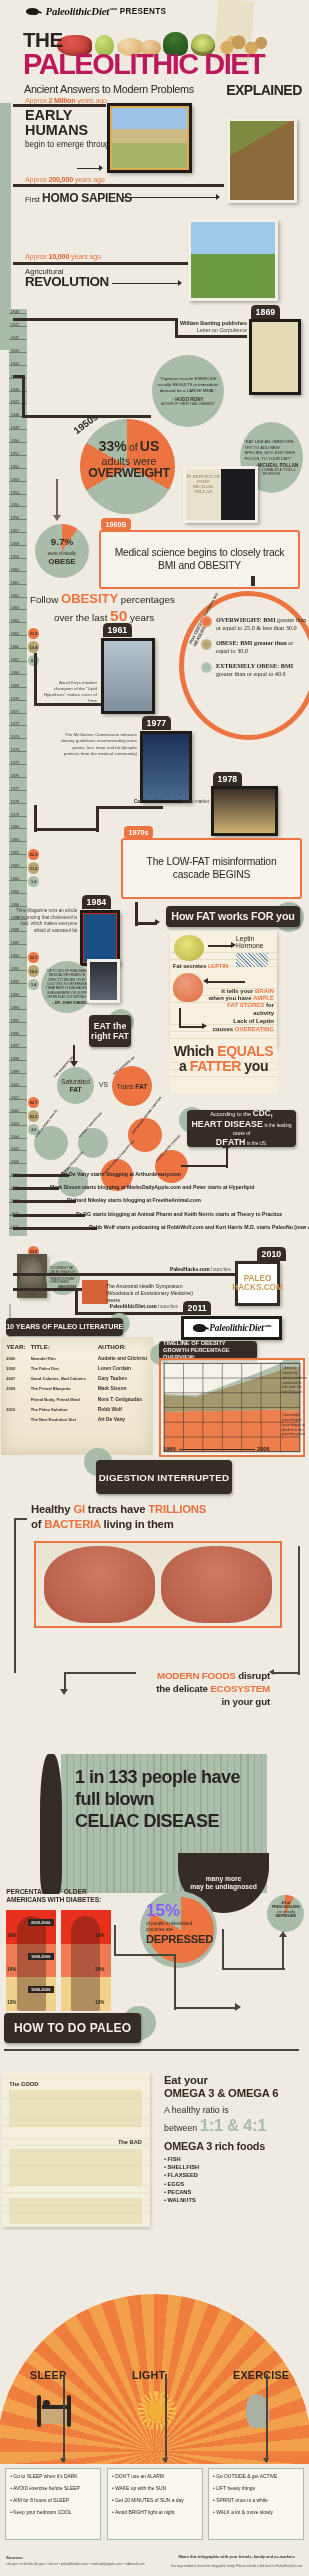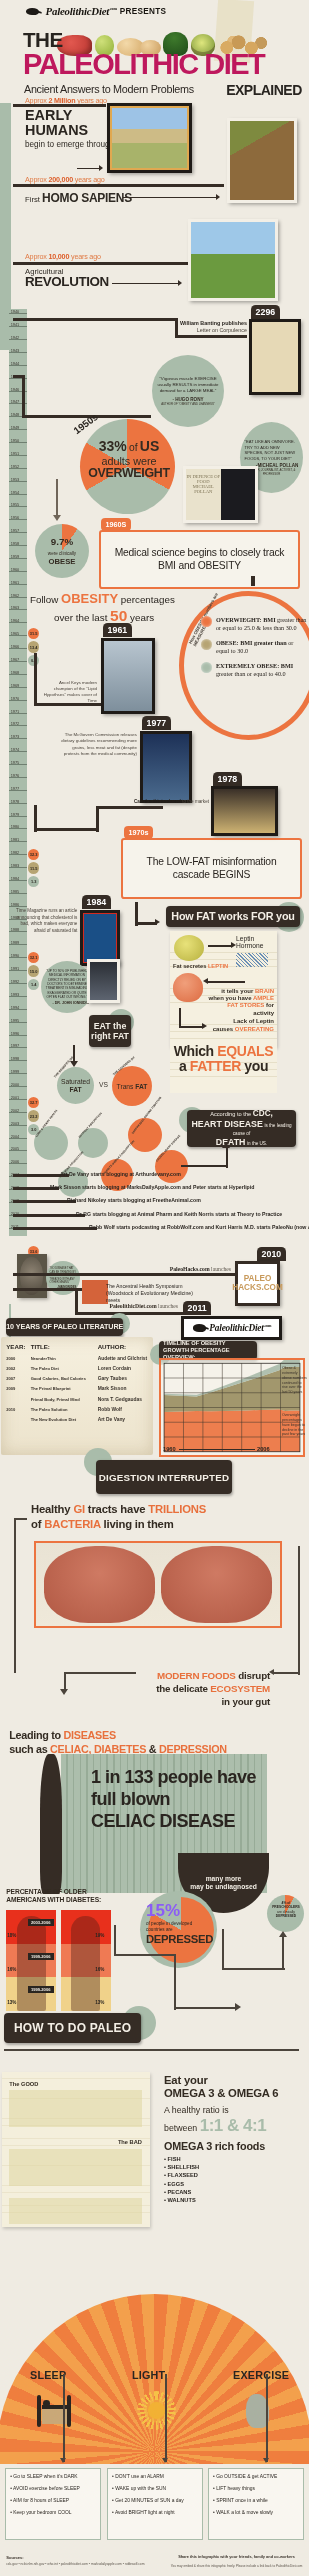--- a/index.html
+++ b/index.html
@@ -365,21 +365,21 @@
         <span>2011</span>
       </div>
     </div>
 
   <div class="lbar" style="left:13.4px;top:318px;width:165px;height:3.1px;"></div>
   <div class="lbar" style="left:175px;top:318px;width:3.1px;height:19.6px;"></div>
   <div class="lbar" style="left:175px;top:335px;width:72px;height:3.1px;"></div>
   <div style="position:absolute;left:170px;top:320px;width:77px;text-align:right;font-size:5.4px;color:#4a433b;line-height:1.35;">
     <b style="color:#241f1a;">William Banting publishes</b><br><span>Letter on Corpulence</span>
   </div>
-  <div class="yearTag" style="left:251px;top:305px;">2296</div>
+  <div class="yearTag" style="left:251px;top:305px;">1869</div>
   <div class="photo" style="left:249px;top:319px;width:52px;height:76px;">
     <div class="inner" style="background:#e6d9b6;"></div>
   </div>
 
   <div class="bubble" style="left:152px;top:355px;width:72px;height:72px;flex-direction:column;padding:5.2px;">
     <div style="font-size:4.4px;line-height:1.35;color:#2a2520;">"Vigorous muscle EXERCISE usually RESULTS in immediate demand for a LARGE MEAL"</div>
     <div style="font-size:4.6px;font-weight:bold;margin-top:3.1px;">- HUGO RONY</div>
     <div style="font-size:2.8px;margin-top:0.5px;">AUTHOR OF "OBESITY AND LEANNESS"</div>
   </div>
   <div class="lbar" style="left:13.4px;top:375px;width:10.3px;height:3.1px;"></div>
@@ -754,32 +754,28 @@
     <span>the delicate</span> <span class="or">ECOSYSTEM</span><br>
     <span>in your gut</span>
   </div>
   <div class="lbar" style="left:273px;top:1672px;width:27px;height:2.1px;background:#4b443c;"></div>
   <div style="position:absolute;left:269px;top:1669px;width:0;height:0;border-right:5.7px solid #4b443c;border-top:3.6px solid transparent;border-bottom:3.6px solid transparent;"></div>
 
   <div class="lbar" style="left:64px;top:1672px;width:72px;height:2.1px;background:#4b443c;"></div>
   <div class="lbar" style="left:64px;top:1672px;width:2.1px;height:19.6px;background:#4b443c;"></div>
   <div style="position:absolute;left:60px;top:1689px;width:0;height:0;border-top:6.2px solid #4b443c;border-left:4.1px solid transparent;border-right:4.1px solid transparent;"></div>
 
-  <div style="position:absolute;left:9.3px;top:1728px;font-size:10.8px;font-weight:bold;line-height:1.3;letter-spacing:-0.3px;">
-    <span>Leading to</span> <span class="or">DISEASES</span><br>
-    <span>such as</span> <span class="or">CELIAC, DIABETES</span> <span>&amp;</span> <span class="or">DEPRESSION</span>
-  </div>
 
   <div style="position:absolute;left:61px;top:1754px;width:206px;height:139px;overflow:hidden;">
     <div style="width:100%;height:100%;background:
       repeating-linear-gradient(90deg,#a9bcaa 0 5.2px,#93a894 5.2px 6.7px),
       repeating-linear-gradient(#b5c6b6 0 21.6px,#9fb5a0 21.6px 24px);opacity:.95;"></div>
   </div>
   <div style="position:absolute;left:40px;top:1754px;width:21.6px;height:140px;background:#352c25;border-radius:40% 40% 16% 16%;"></div>
-  <div style="position:absolute;left:75px;top:1767px;width:175px;font-size:18px;font-weight:bold;color:#2a2520;line-height:1.22;letter-spacing:-0.5px;margin-left:16px;">
+  <div style="position:absolute;left:75px;top:1767px;width:175px;font-size:18px;font-weight:bold;color:#2a2520;line-height:1.22;letter-spacing:-0.5px;">
     <span>1 in 133 people have</span><br>
     <span>full blown</span><br>
     <span>CELIAC DISEASE</span>
   </div>
   <div style="position:absolute;left:178px;top:1853px;width:91px;height:60px;background:#352c25;border-radius:0 0 46px 46px;display:flex;align-items:center;justify-content:center;text-align:center;">
     <div style="color:#f4efe6;font-size:6.7px;font-weight:bold;line-height:1.25;">
       <span>many more</span><br><span>may be undiagnosed</span>
     </div>
   </div>
 

